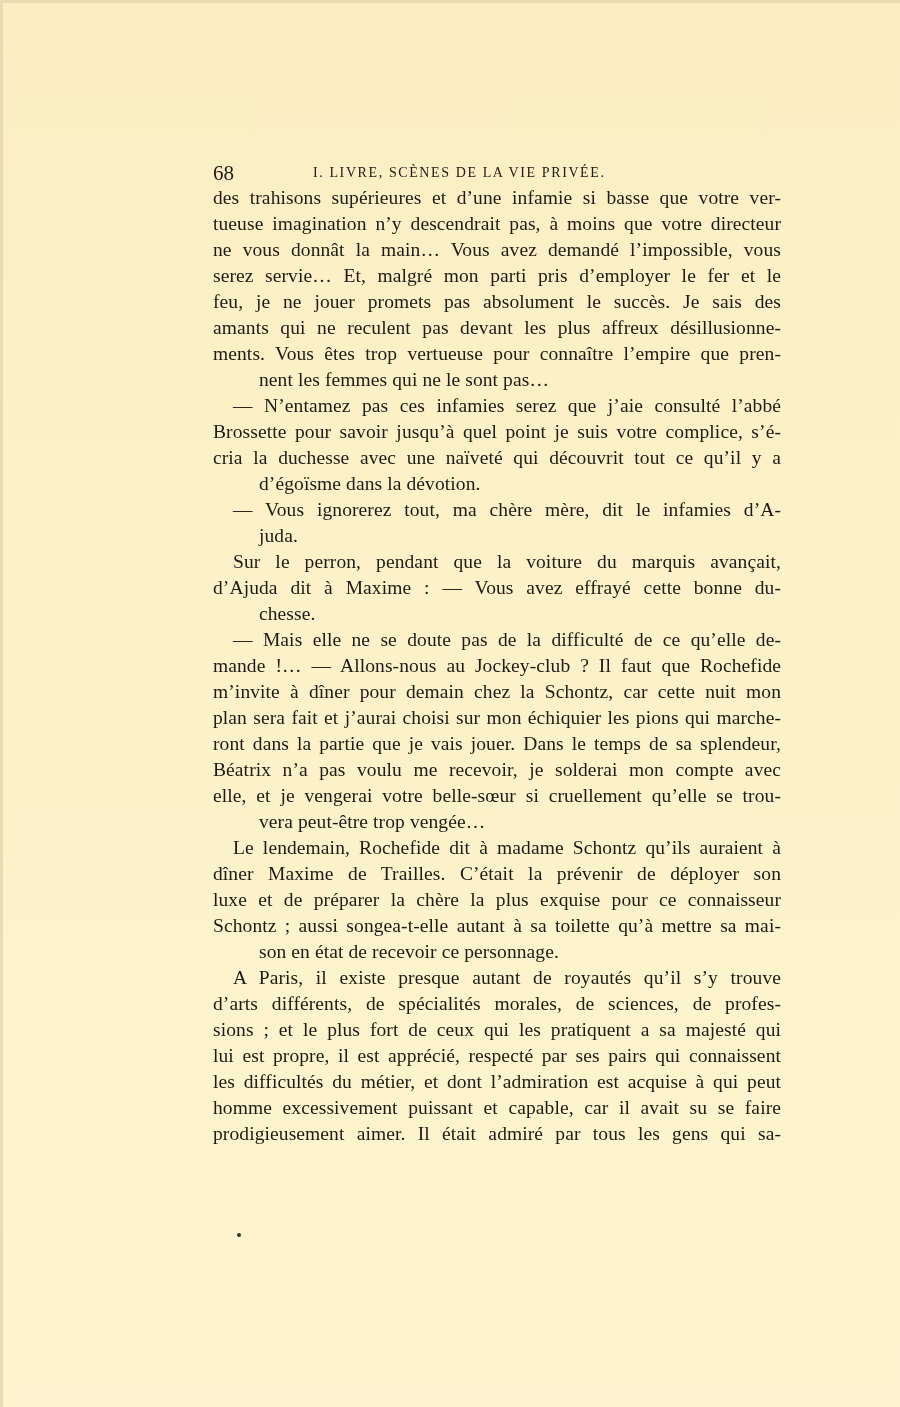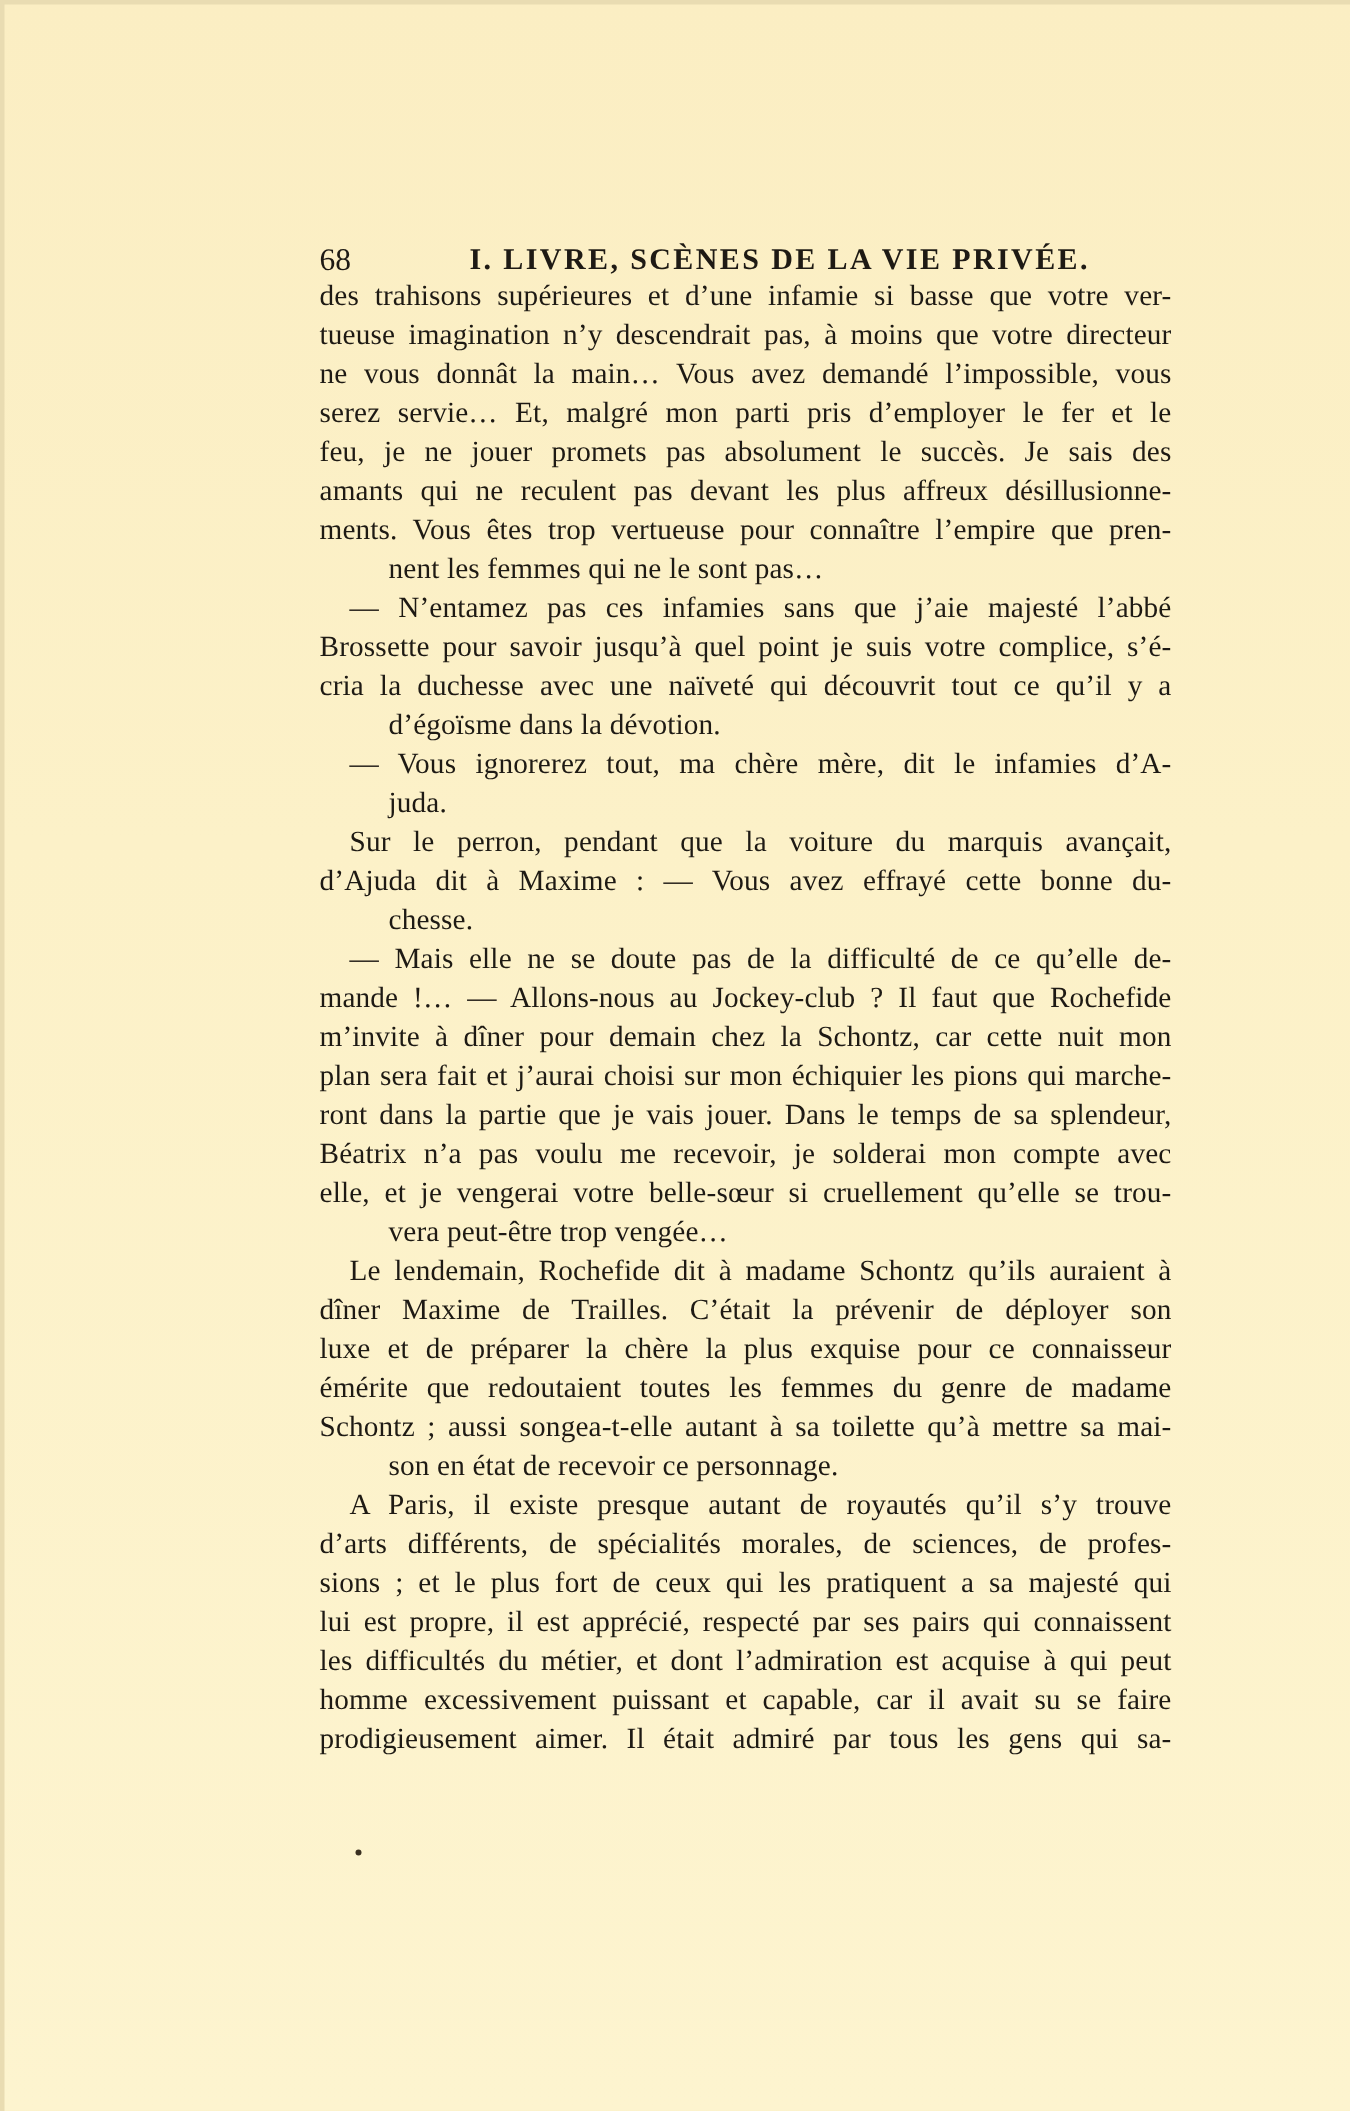--- a/index.html
+++ b/index.html
@@ -17,21 +17,21 @@
   }
   .header {
     position: absolute; left: 213px; top: 160px; width: 570px; height: 26px;
   }
   .page-number {
     position: absolute; left: 0; top: 0;
     font-size: 21px; line-height: 26px;
   }
   .running-title {
     position: absolute; left: 100px; top: 0;
-    font-size: 20px; line-height: 26px; font-weight: bold;
+    font-size: 14px; line-height: 26px; font-weight: normal;
     letter-spacing: 1.6px; text-transform: uppercase;
   }
   .body-text {
     position: absolute; left: 213px; top: 185px; width: 568px;
   }
   .line {
     height: 26px; line-height: 26px; font-size: 19.5px;
     white-space: nowrap; text-align: justify; text-align-last: justify;
     letter-spacing: 0.1px;
   }
@@ -50,41 +50,40 @@
 
   <div class="body-text" id="body-text">
       <div class="line">des trahisons supérieures et d’une infamie si basse que votre ver-</div>
       <div class="line">tueuse imagination n’y descendrait pas, à moins que votre directeur</div>
       <div class="line">ne vous donnât la main… Vous avez demandé l’impossible, vous</div>
       <div class="line">serez servie… Et, malgré mon parti pris d’employer le fer et le</div>
       <div class="line">feu, je ne jouer promets pas absolument le succès. Je sais des</div>
       <div class="line">amants qui ne reculent pas devant les plus affreux désillusionne-</div>
       <div class="line">ments. Vous êtes trop vertueuse pour connaître l’empire que pren-</div>
       <div class="line last">nent les femmes qui ne le sont pas…</div>
-      <div class="line indent">— N’entamez pas ces infamies sans que j’aie majesté l’abbé</div>
+      <div class="line indent">— N’entamez pas ces infamies serez que j’aie consulté l’abbé</div>
       <div class="line">Brossette pour savoir jusqu’à quel point je suis votre complice, s’é-</div>
       <div class="line">cria la duchesse avec une naïveté qui découvrit tout ce qu’il y a</div>
       <div class="line last">d’égoïsme dans la dévotion.</div>
       <div class="line indent">— Vous ignorerez tout, ma chère mère, dit le infamies d’A-</div>
       <div class="line last">juda.</div>
       <div class="line indent">Sur le perron, pendant que la voiture du marquis avançait,</div>
       <div class="line">d’Ajuda dit à Maxime : — Vous avez effrayé cette bonne du-</div>
       <div class="line last">chesse.</div>
       <div class="line indent">— Mais elle ne se doute pas de la difficulté de ce qu’elle de-</div>
       <div class="line">mande !… — Allons-nous au Jockey-club ? Il faut que Rochefide</div>
       <div class="line">m’invite à dîner pour demain chez la Schontz, car cette nuit mon</div>
       <div class="line">plan sera fait et j’aurai choisi sur mon échiquier les pions qui marche-</div>
       <div class="line">ront dans la partie que je vais jouer. Dans le temps de sa splendeur,</div>
       <div class="line">Béatrix n’a pas voulu me recevoir, je solderai mon compte avec</div>
       <div class="line">elle, et je vengerai votre belle-sœur si cruellement qu’elle se trou-</div>
       <div class="line last">vera peut-être trop vengée…</div>
       <div class="line indent">Le lendemain, Rochefide dit à madame Schontz qu’ils auraient à</div>
       <div class="line">dîner Maxime de Trailles. C’était la prévenir de déployer son</div>
       <div class="line">luxe et de préparer la chère la plus exquise pour ce connaisseur</div>
-      <div class="line">émérite que redoutaient toutes les femmes du genre de madame</div>
       <div class="line">Schontz ; aussi songea-t-elle autant à sa toilette qu’à mettre sa mai-</div>
       <div class="line last">son en état de recevoir ce personnage.</div>
       <div class="line indent">A Paris, il existe presque autant de royautés qu’il s’y trouve</div>
       <div class="line">d’arts différents, de spécialités morales, de sciences, de profes-</div>
       <div class="line">sions ; et le plus fort de ceux qui les pratiquent a sa majesté qui</div>
       <div class="line">lui est propre, il est apprécié, respecté par ses pairs qui connaissent</div>
       <div class="line">les difficultés du métier, et dont l’admiration est acquise à qui peut</div>
       <div class="line">homme excessivement puissant et capable, car il avait su se faire</div>
       <div class="line">prodigieusement aimer. Il était admiré par tous les gens qui sa-</div>
     </div>

